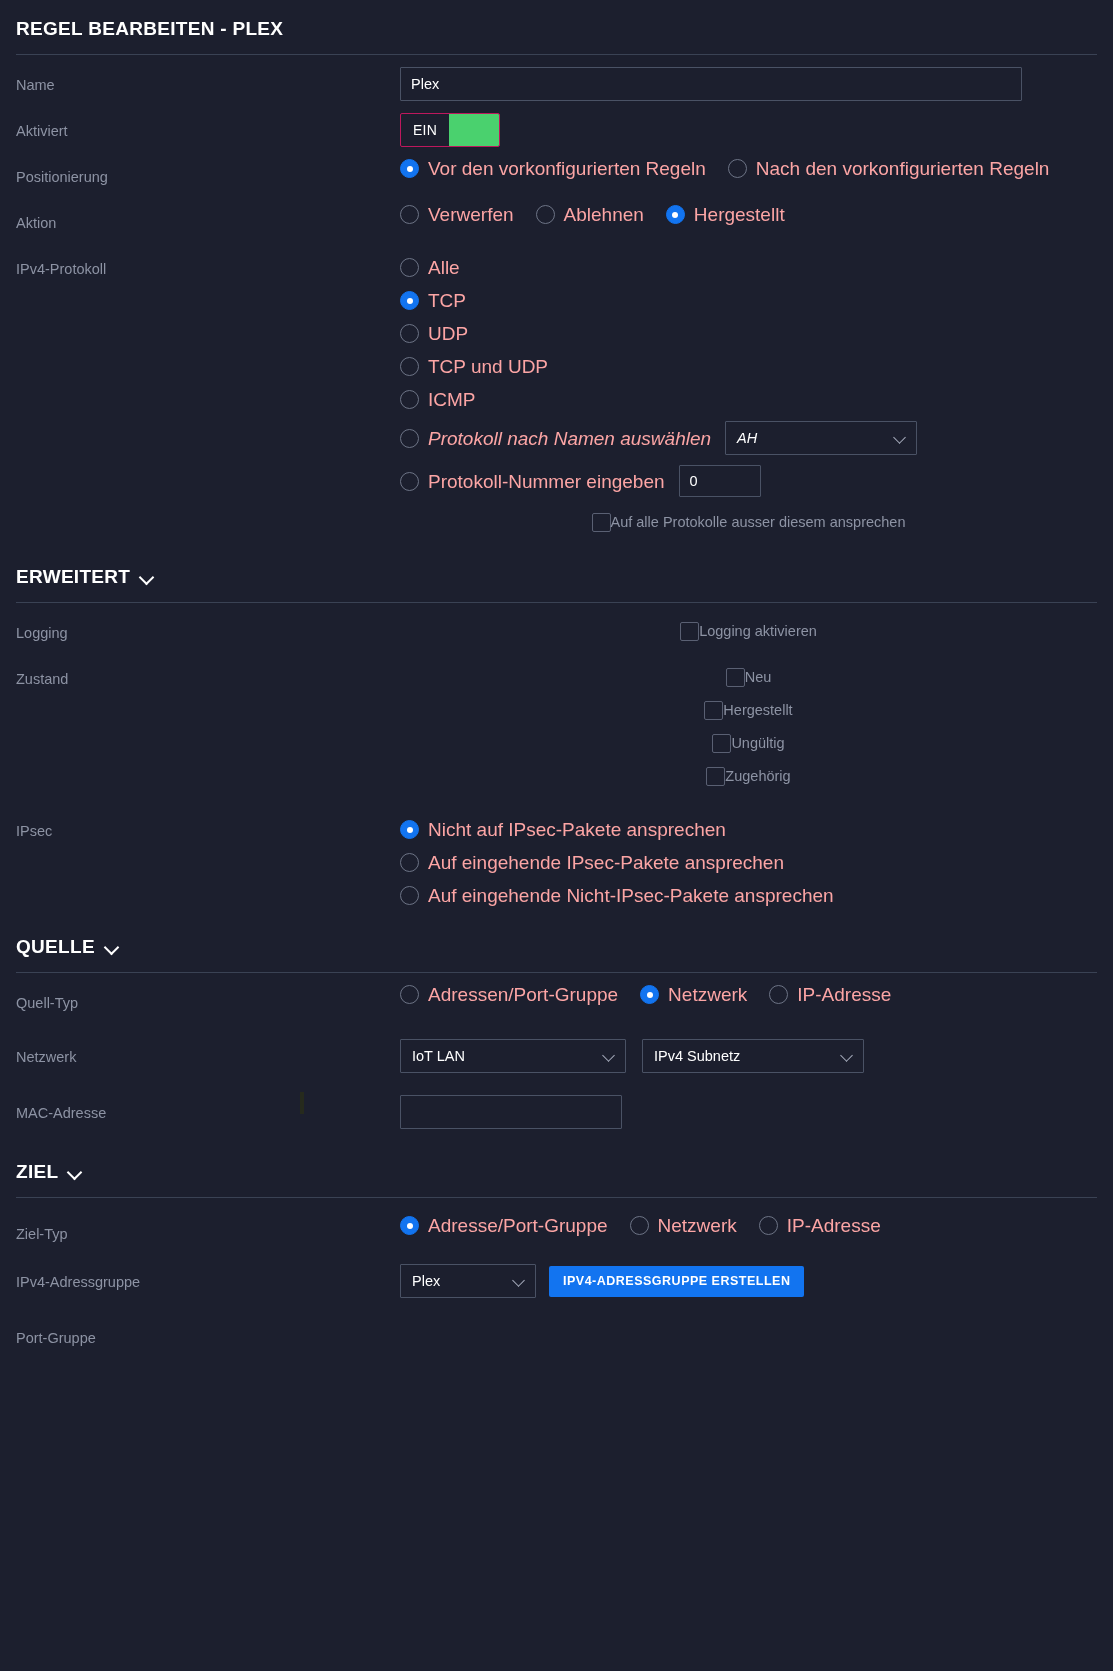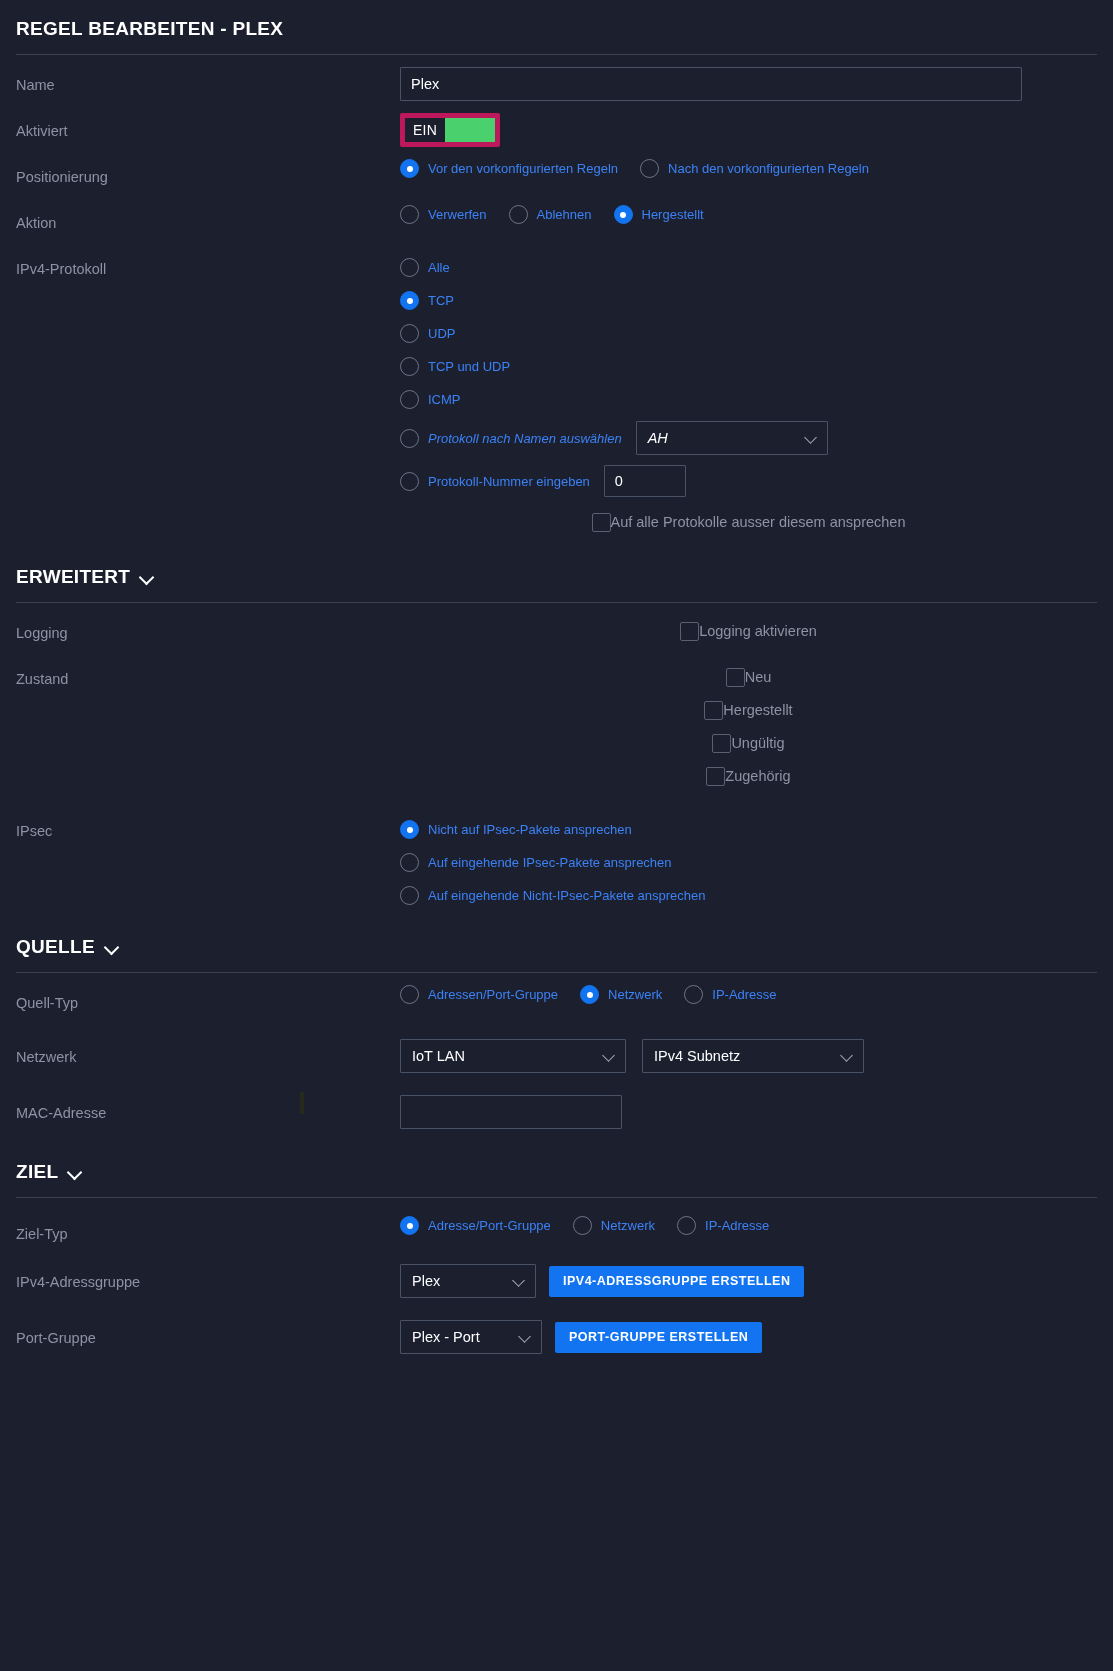--- a/index.html
+++ b/index.html
@@ -100,21 +100,21 @@
   .input-name { width: 622px; }
   .input-mac  { width: 222px; }
   .input-protonum { width: 82px; height: 32px; }
 
   
   .toggle {
     display: inline-flex;
     align-items: stretch;
     height: 34px;
     width: 100px;
-    border: 5px solid #be185d;
+    border: 1px solid #be185d;
     border-radius: 2px;
     overflow: hidden;
     background: #1c1f2e;
     cursor: pointer;
   }
   .toggle-text {
     flex: 1 1 auto;
     display: flex;
     align-items: center;
     justify-content: center;
@@ -157,22 +157,22 @@
   .radio.on::after {
     content: "";
     position: absolute;
     left: 50%; top: 50%;
     width: 6px; height: 6px;
     margin: -3px 0 0 -3px;
     border-radius: 50%;
     background: #ffffff;
   }
   .radio-label {
-    color: #3b82f6;
-    font-size: 13px;
+    color: #fca5a5;
+    font-size: 19px;
     line-height: 19px;
   }
   .radio-stack {
     display: flex;
     flex-direction: column;
     gap: 0;
   }
   .radio-stack .radio-item {
     margin-right: 0;
     min-height: 33px;
@@ -525,24 +525,17 @@
       <div class="select sel-addrgrp">
         <span class="val">Plex</span>
         <span class="sel-chev"></span>
       </div>
       <button class="btn-primary">IPV4-ADRESSGRUPPE ERSTELLEN</button>
     </div>
   </div>
 
   <div class="row" style="padding-top:16px;">
     <div class="row-label">Port-Gruppe</div>
-    <div class="row-field inline">
-      <div class="select sel-portgrp">
-        <span class="val">Plex - Port</span>
-        <span class="sel-chev"></span>
-      </div>
-      <button class="btn-primary">PORT-GRUPPE ERSTELLEN</button>
-    </div>
   </div>
 
   <div class="caret-artifact"></div>
 
 </div>
 
 </body></html>

